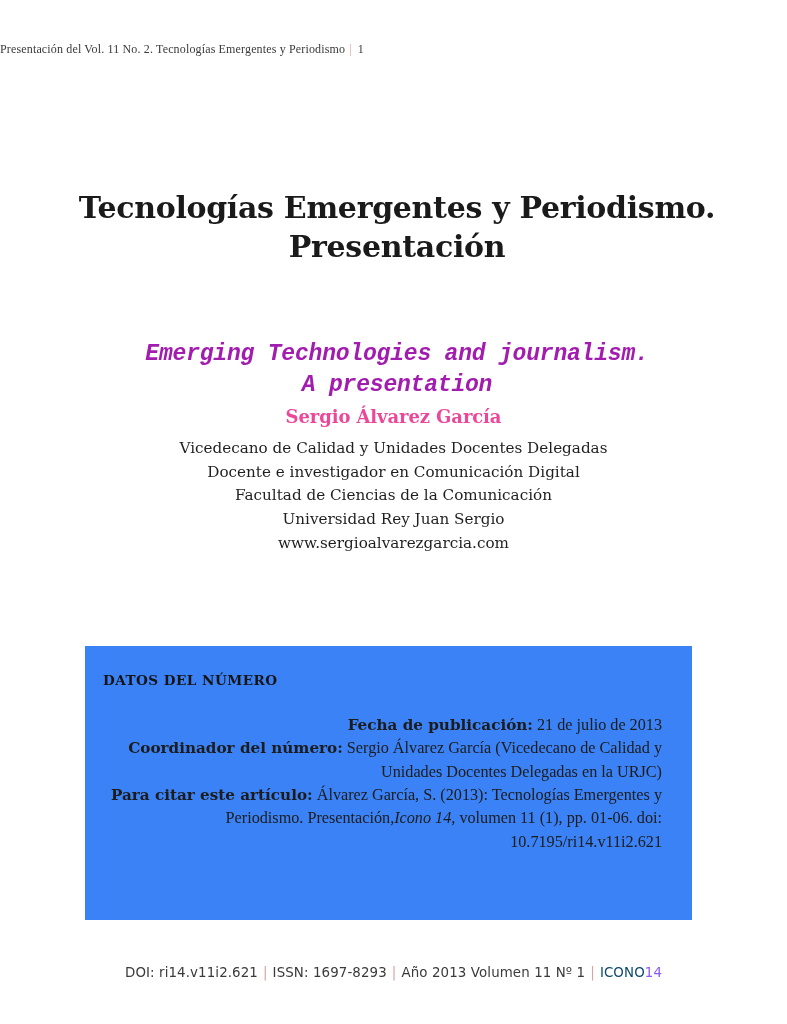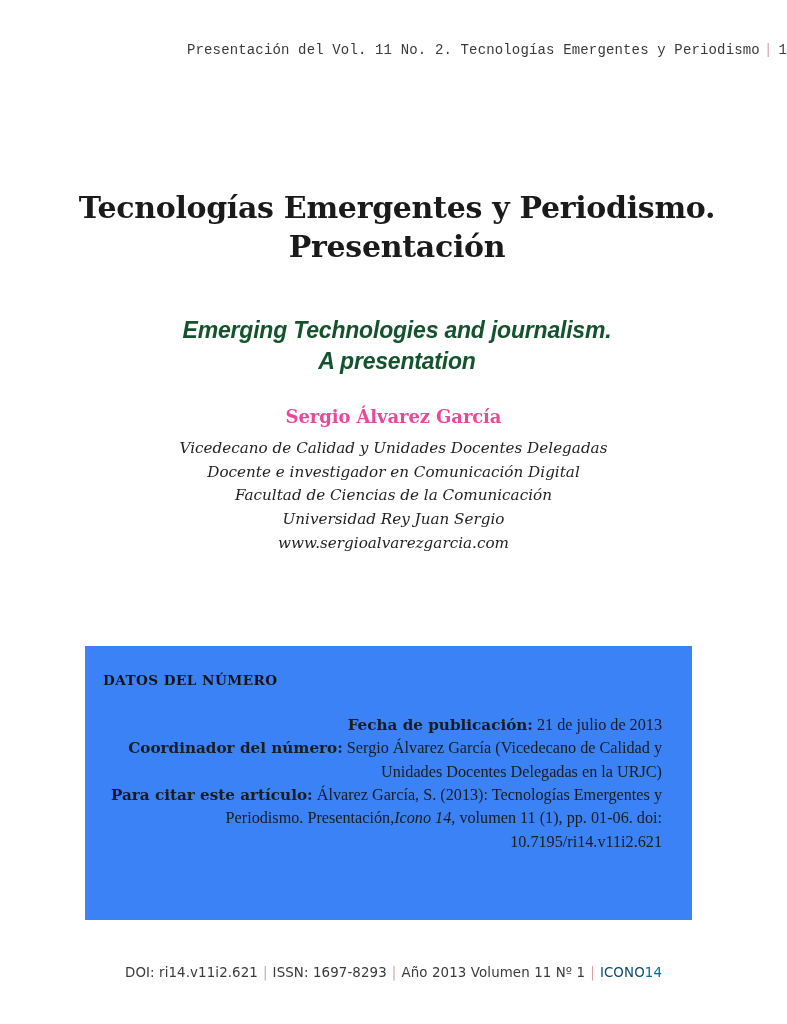--- a/index.html
+++ b/index.html
@@ -22,23 +22,23 @@
     width: 787px;
     height: 1024px;
   }
 
   
   .running-head {
     position: absolute;
     top: 42px;
     left: 0;
     right: 0;
-    text-align: right;
-    font-family: Liberation Mono, monospace;
-    font-size: 14px;
+    text-align: left;
+    font-family: Liberation Serif, serif;
+    font-size: 12px;
     letter-spacing: 0.15px;
     color: #3a3a3a;
     white-space: nowrap;
   }
   .running-head .rh-text { color: #3a3a3a; }
   .rule-sep {
     color: #d9a3a3;
     font-weight: 400;
     padding: 0 4px;
   }
@@ -59,28 +59,28 @@
     font-family: "DejaVu Serif", "Liberation Serif", serif;
     font-weight: 700;
     font-size: 30px;
     line-height: 1.31;
     letter-spacing: -0.3px;
     color: #1a1a1a;
   }
   .title-es .line { display: block; }
 
   .title-en {
-    margin-top: 48px;
-    font-family: Liberation Sans, sans-serif;
+    margin-top: 72px;
+    font-family: Liberation Mono, monospace;
     font-weight: 700;
     font-style: italic;
     font-size: 23px;
     line-height: 1.36;
     letter-spacing: -0.2px;
-    color: #14532d;
+    color: #a21caf;
   }
   .title-en .line { display: block; }
 
   
   .author-block {
     position: absolute;
     top: 406px;
     left: 60px;
     right: 60px;
     text-align: center;
@@ -88,21 +88,20 @@
   .author-name {
     font-family: "DejaVu Serif", "Liberation Serif", serif;
     font-weight: 700;
     font-size: 18px;
     letter-spacing: -0.1px;
     color: #ec4899;
     margin-bottom: 10px;
   }
   .affiliation {
     font-family: "DejaVu Serif", "Liberation Serif", serif;
-    font-style: italic;
     font-size: 15.2px;
     line-height: 1.56;
     color: #1f1f1f;
   }
   .affiliation .line { display: block; }
 
   
   .data-box {
     position: absolute;
     left: 85px;
@@ -146,21 +145,21 @@
     font-size: 13.4px;
     letter-spacing: 0.1px;
     color: #3a3a3a;
     white-space: nowrap;
   }
   .footer .f-sep {
     color: #d9a3a3;
     padding: 0 5px;
   }
   .brand-word { color: #0c4a6e; }
-  .brand-num { color: #0369a1; text-align: center; }
+  .brand-num { color: #8b5cf6; text-align: center; }
 </style>
 </head>
 <body>
 
 <div class="page">
 
   <div class="running-head">
     <span class="rh-text">Presentación del Vol. 11 No. 2. Tecnologías Emergentes y Periodismo</span><span class="rule-sep">|</span><span class="page-num">1</span>
   </div>
 

